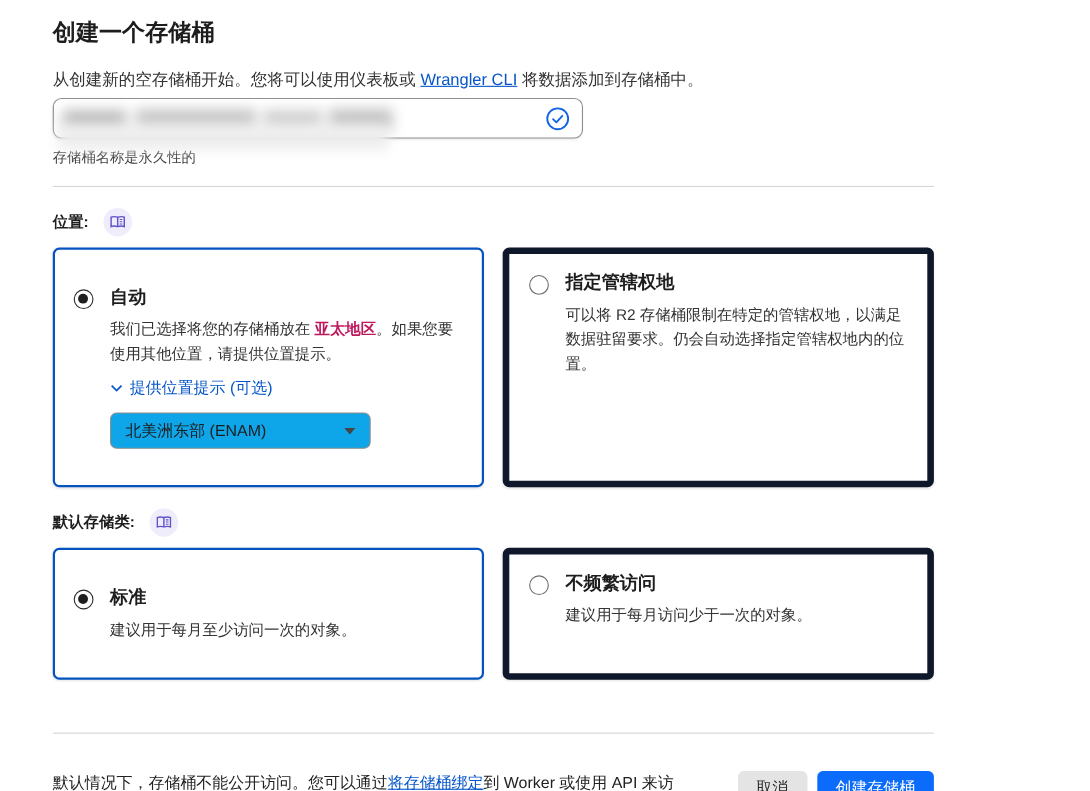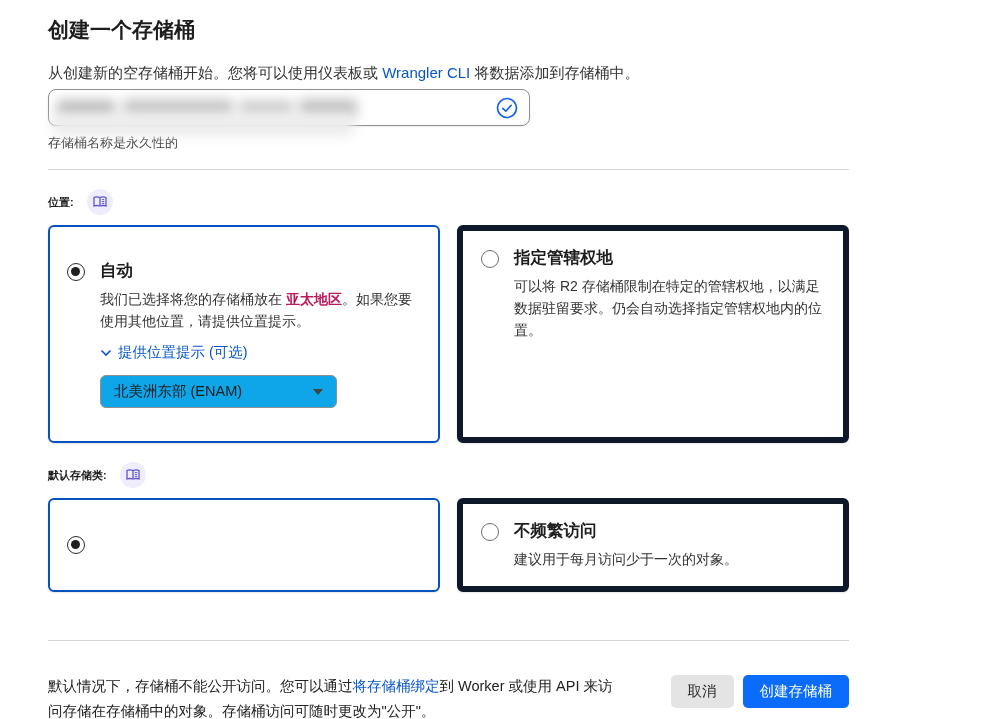--- a/index.html
+++ b/index.html
@@ -7,21 +7,21 @@
   body {
     font-family: "Liberation Sans", "DejaVu Sans", sans-serif;
     color: #222;
     overflow: hidden;
   }
   .container { padding: 16px 0 0 48px; width: 849px; }
 
   h1.page-title { font-size: 21px; font-weight: 700; color: #1d1d1d; line-height: 28px; }
 
   .intro { margin-top: 18px; font-size: 15px; color: #333; line-height: 21px; }
-  a.link { color: #0756c9; cursor: pointer; }
+  a.link { color: #0756c9; text-decoration: underline; cursor: pointer; }
 
   .field-label { margin-top: 31px; font-size: 13.5px; font-weight: 700; color: #222; }
 
   .input-wrap {
     position: relative; margin-top: 6px; width: 482px; height: 37px;
     border: 1px solid #8f8f8f; border-radius: 8px; background: #fff;
     box-shadow: 0 1px 2px rgba(0,0,0,0.08);
   }
   .redact-zone { position: absolute; left: 8px; top: 6px; height: 24px; }
   .redact { position: absolute; border-radius: 3px; filter: blur(6px); }
@@ -30,21 +30,21 @@
   .r3 { left: 182px; top: 4px; width: 54px;  height: 17px; background: #cfcfcf; }
   .r4 { left: 242px; top: 3px; width: 58px;  height: 18px; background: #c3c3c3; }
   .r5 { left: -4px;  top: 18px; width: 300px; height: 22px; background: #ececec; }
   .valid-icon { position: absolute; right: 11px; top: 7px; width: 22px; height: 22px; }
 
   .helper { margin-top: 8px; font-size: 13px; color: #3a3a3a; }
 
   .divider { margin-top: 17px; border: 0; border-top: 1px solid #d5d5d5; width: 801px; }
 
   .section-head { display: flex; align-items: center; gap: 13px; margin-top: 19px; }
-  .section-label { font-size: 11px; font-weight: 700; color: #1d1d1d; }
+  .section-label { font-size: 14px; font-weight: 700; color: #1d1d1d; }
   .doc-badge {
     width: 26px; height: 26px; border-radius: 50%; background: #efedfb;
     display: flex; align-items: center; justify-content: center; cursor: pointer;
   }
 
   .cards { display: grid; grid-template-columns: 392px 392px; gap: 17px; margin-top: 10px; width: 801px; }
   .card {
     border: 6px solid #0f172a; border-radius: 6px; background: #fff;
     padding: 16px 18px; display: flex; gap: 15px; cursor: pointer;
     box-shadow: 0 1px 2px rgba(0,0,0,0.10);
@@ -164,20 +164,24 @@
         <line x1="8.8" y1="5.6" x2="11.2" y2="5.6" stroke="#5f54c7" stroke-width="1"></line>
         <line x1="8.8" y1="7.6" x2="11.2" y2="7.6" stroke="#5f54c7" stroke-width="1"></line>
       </svg>
     </span>
   </div>
 
   <div class="cards">
 
     <div class="card selected">
       <span class="radio on"></span>
+      <div class="card-body">
+        <div class="card-title">标准</div>
+        <div class="card-desc">建议用于每月至少访问一次的对象。</div>
+      </div>
     </div>
 
     <div class="card">
       <span class="radio"></span>
       <div class="card-body">
         <div class="card-title">不频繁访问</div>
         <div class="card-desc">建议用于每月访问少于一次的对象。</div>
       </div>
     </div>
 

